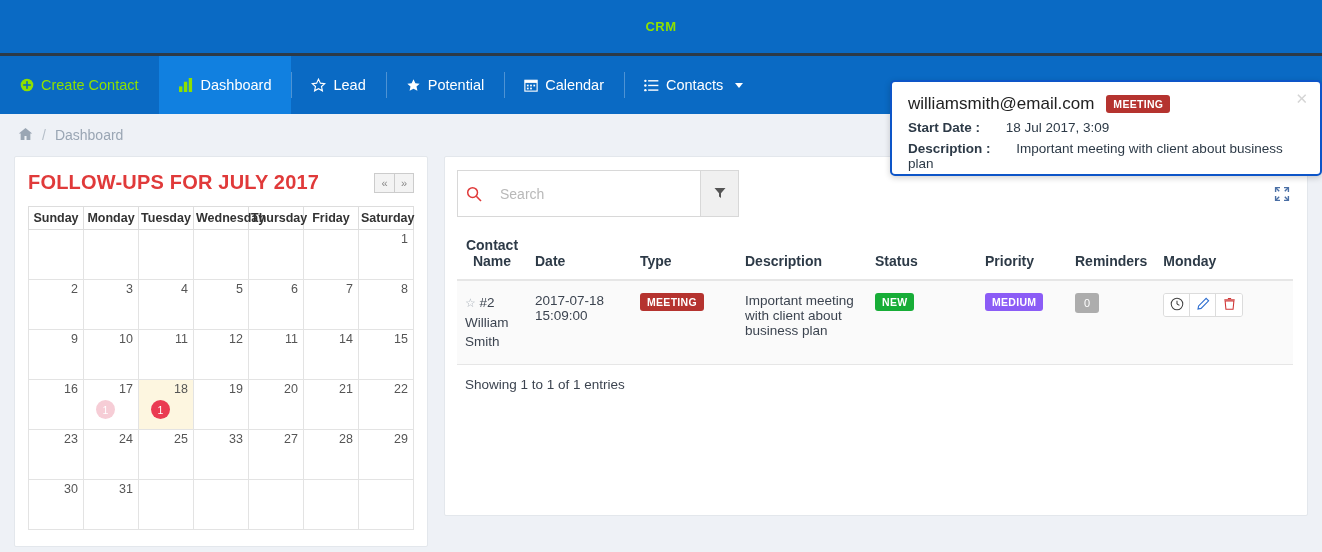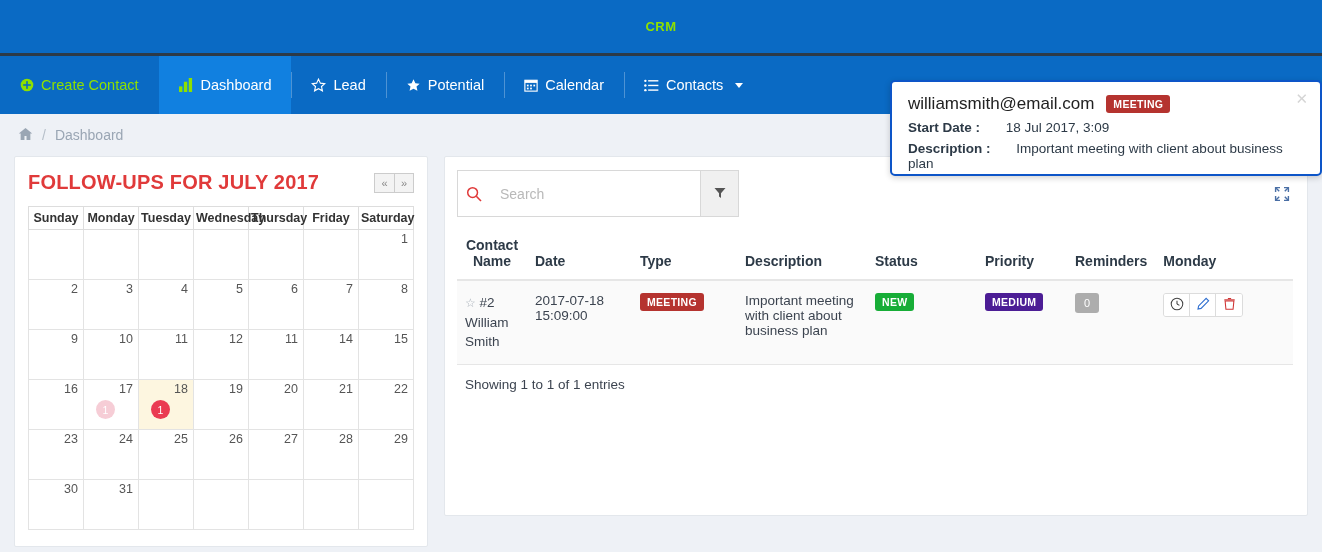--- a/index.html
+++ b/index.html
@@ -162,21 +162,21 @@
   }
   .star { color: #aab2bb; font-size: 12px; }
   .cname { line-height: 1.45; }
   .badge {
     display: inline-block; border-radius: 3px;
     font-size: 10.5px; font-weight: bold; color: #fff;
     padding: 3px 7px; letter-spacing: .3px;
   }
   .badge.meeting { background: #b5332f; }
   .badge.new { background: #17ad37; }
-  .badge.medium { background: #4c1d95; }
+  .badge.medium { background: #8b5cf6; }
   .rem-btn {
     display: inline-block; background: #adadad; color: #fff;
     border-radius: 3px; font-size: 11px;
     padding: 4px 9px; cursor: pointer;
   }
   .act-group { display: inline-flex; border: 1px solid #dcdcdc; border-radius: 3px; overflow: hidden; }
   .act-btn {
     width: 26px; height: 22px; background: #fff;
     display: flex; align-items: center; justify-content: center;
     border-right: 1px solid #dcdcdc; cursor: pointer;
@@ -410,21 +410,21 @@
             <td>
               <span class="daynum">23</span>
             </td>
             <td>
               <span class="daynum">24</span>
             </td>
             <td>
               <span class="daynum">25</span>
             </td>
             <td>
-              <span class="daynum">26</span>
+              <span class="daynum">33</span>
             </td>
             <td>
               <span class="daynum">27</span>
             </td>
             <td>
               <span class="daynum">28</span>
             </td>
             <td>
               <span class="daynum">29</span>
             </td>

